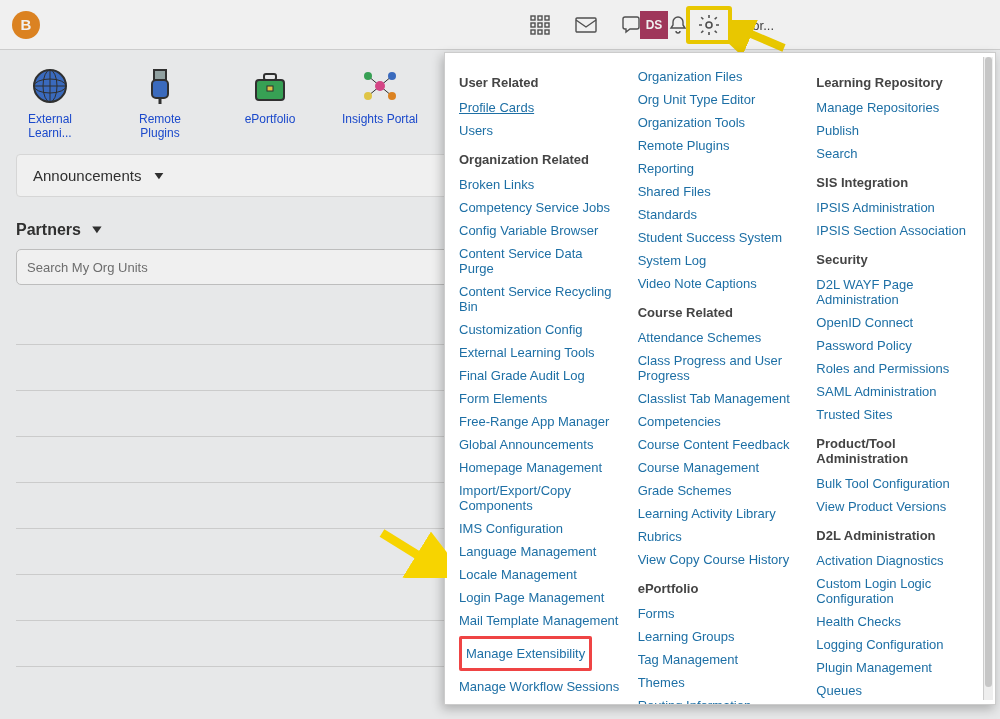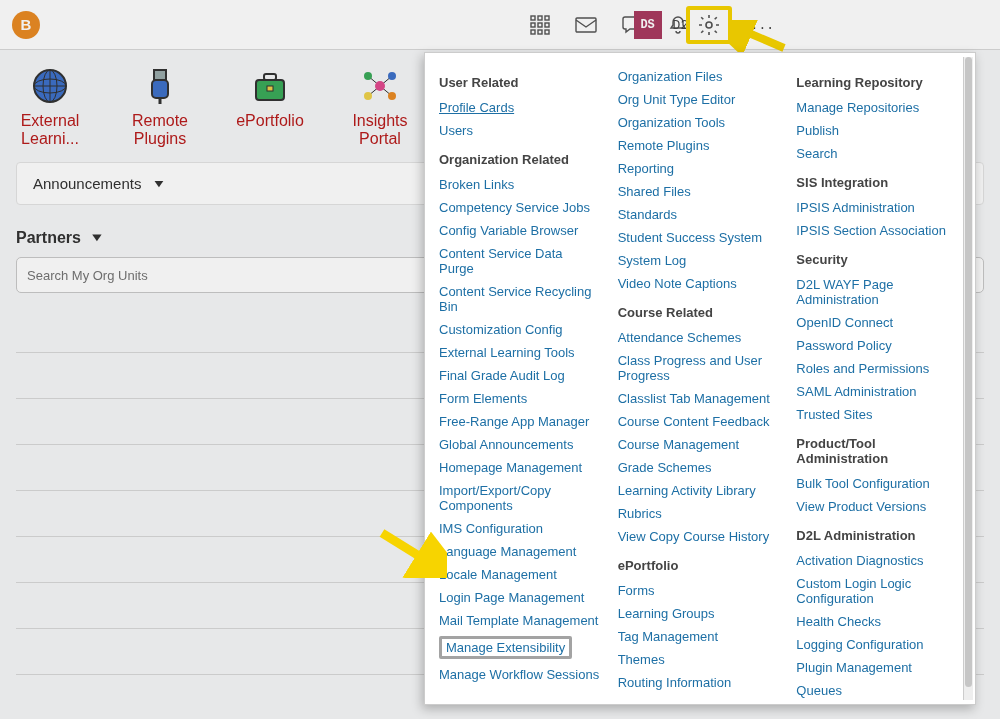--- a/index.html
+++ b/index.html
@@ -1,41 +1,41 @@
 <!DOCTYPE html>
 <html><head>
 <meta charset="utf-8">
 <style>
   * { box-sizing: border-box; margin:0; padding:0; }
   html,body { width:1000px; height:719px; font-family: -apple-system, "Segoe UI", Arial, sans-serif; background:#f6f7f8; overflow:hidden; }
   .header { position:relative; height:50px; background:#fff; border-bottom:1px solid #d9d9d9; display:flex; align-items:center; }
   .brand { width:28px; height:28px; border-radius:50%; background:#e98b24; color:#fff; font-weight:bold; display:flex; align-items:center; justify-content:center; margin-left:12px; font-size:15px; }
   .head-icons { position:absolute; right:310px; top:0; height:50px; display:flex; align-items:center; gap:22px; }
   .ic { width:24px; height:24px; color:#555; display:flex; align-items:center; justify-content:center; }
-  .user-area { position:absolute; right:226px; top:0; height:50px; display:flex; align-items:center; gap:6px;font-family:Liberation Mono, monospace;}
+  .user-area { position:absolute; right:226px; top:0; height:50px; display:flex; align-items:center; gap:22px;}
   .avatar { width:28px; height:28px; background:#a93b60; color:#fff; font-size:12px; font-weight:bold; display:flex; align-items:center; justify-content:center; margin-right:5px;}
   .user-name { font-size:13px; color:#444;}
   .gear-box { position:absolute; right:268px; top:6px; width:46px; height:38px; border:4px solid #f7d400; border-radius:3px; display:flex; align-items:center; justify-content:center; background:#fff;}
   .gear-arrow { position:absolute; right:211px; top:20px; }
   .tools-row { padding:16px 10px 6px 10px; display:flex; gap:30px; background:#f6f7f8;}
-  .tool { width:80px; text-align:center; font-size:16px; color:#b91c1c;}
+  .tool { width:80px; text-align:center; font-size:12px; color:#1d4ed8;}
   .tool .ticon { width:40px; height:40px; margin:0 auto 6px auto; display:flex; align-items:center; justify-content:center;}
   .accord { margin:8px 16px 0 16px; background:#fff; border:1px solid #e4e4e4; border-radius:4px; padding:12px 16px; display:flex; align-items:center; gap:10px; font-size:15px; color:#333;}
   .partners-row { margin:24px 16px 10px 16px; display:flex; align-items:center; gap:8px; font-size:16px; font-weight:bold; color:#333;}
   .search-box { margin:0 16px; border:1px solid #c9c9c9; border-radius:5px; height:36px; display:flex; align-items:center; padding:0 10px; background:#fff;}
   .search-box input { border:none; outline:none; flex:1; font-size:13px; color:#888; background:transparent;}
   .list { margin:14px 16px;}
   .list .row { height:46px; border-bottom:1px solid #d8d8d8;}
-  .dropdown { position:absolute; top:52px; left:424px; width:552px; height:653px; background:#fff; box-shadow:-2px 4px 10px rgba(0,0,0,0.25); border:1px solid #ccc; overflow:hidden; z-index:20; }
+  .dropdown { position:absolute; top:52px; left:444px; width:552px; height:653px; background:#fff; box-shadow:-2px 4px 10px rgba(0,0,0,0.25); border:1px solid #ccc; overflow:hidden; z-index:20; }
   .dd-inner { position:absolute; inset:0 14px 0 0; overflow-y:auto; padding:12px 4px 12px 14px; display:flex; gap:18px; font-size:13px;}
   .col { flex:1; min-width:0;}
   .group-title { color:#444; font-weight:600; margin:10px 0 6px 0; font-size:13px;}
   .link { display:block; color:#1d6fa5; padding:4px 0; font-size:13px; cursor:pointer;}
   .underlined { text-decoration: underline;}
-  .hl-box { display:inline-block; border:3px solid #a3a3a3; border-radius:2px; padding:1px 4px;}
+  .hl-box { display:inline-block; border:3px solid #ef4444; border-radius:2px; padding:7px 4px;}
   .me-arrow { position:absolute; left:377px; top:528px; z-index:30;}
   .scrollbar { position:absolute; right:2px; top:4px; bottom:4px; width:10px; background:#eee; border-left:1px solid #ccc;}
   .scrollbar .thumb { position:absolute; top:0; left:1px; right:1px; height:630px; background:#c6c6c6; border-radius:5px;}
   .dim { position:absolute; inset:0; background:rgba(0,0,0,0.06); z-index:5; pointer-events:none;}
   .chev { transform:scaleY(0.7);}
 </style>
 </head>
 <body>
 
 <div class="header">
@@ -222,20 +222,21 @@
         <a class="link">Reporting</a>
         <a class="link">Shared Files</a>
         <a class="link">Standards</a>
         <a class="link">Student Success System</a>
         <a class="link">System Log</a>
         <a class="link">Video Note Captions</a>
         <div class="group-title">Course Related</div>
         <a class="link">Attendance Schemes</a>
         <a class="link">Class Progress and User Progress</a>
         <a class="link">Classlist Tab Management</a>
+        <a class="link">Competencies</a>
         <a class="link">Course Content Feedback</a>
         <a class="link">Course Management</a>
         <a class="link">Grade Schemes</a>
         <a class="link">Learning Activity Library</a>
         <a class="link">Rubrics</a>
         <a class="link">View Copy Course History</a>
         <div class="group-title">ePortfolio</div>
         <a class="link">Forms</a>
         <a class="link">Learning Groups</a>
         <a class="link">Tag Management</a>

